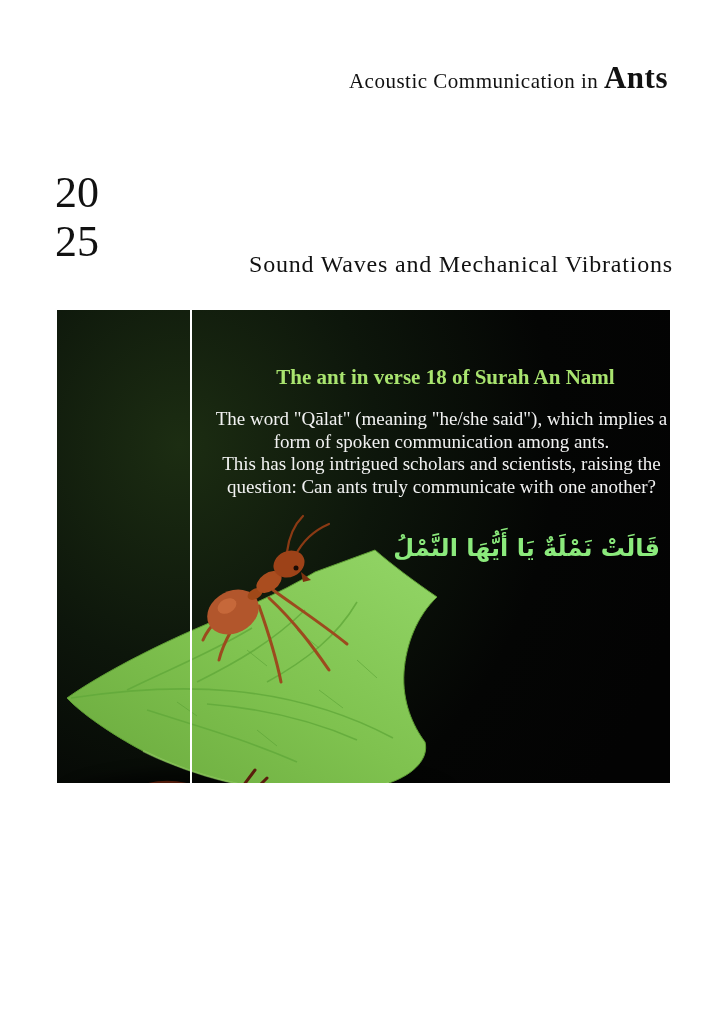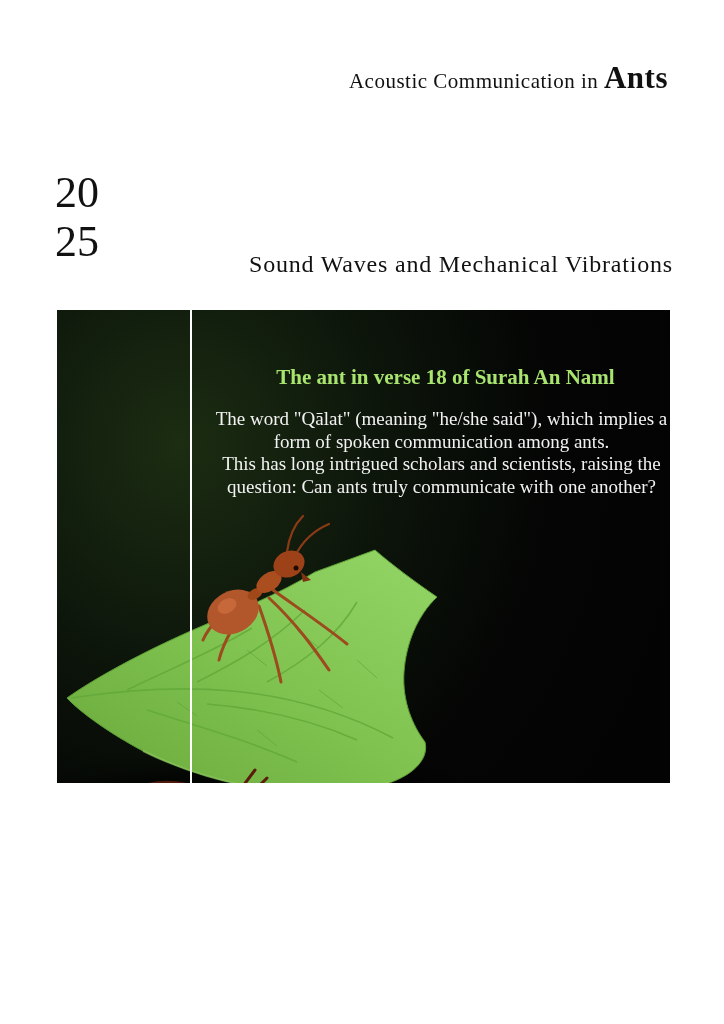--- a/index.html
+++ b/index.html
@@ -230,20 +230,21 @@
         <circle cx="193" cy="498" r="3.5" fill="#120703"></circle>
         <path d="M160,488 C168,482 180,480 190,484" stroke="#954420" stroke-width="2" fill="none" opacity="0.8"></path>
       </g>
     </svg>
 
     <div class="ov poster-heading">The ant in verse 18 of Surah An Naml</div>
     <div class="ov poster-para1">The word "Qālat" (meaning "he/she said"), which implies a
 form of spoken communication among ants.
 This has long intrigued scholars and scientists, raising the
 question: Can ants truly communicate with one another?</div>
+    <div class="ov poster-arabic">قَالَتْ نَمْلَةٌ يَا أَيُّهَا النَّمْلُ</div>
     <div class="ov poster-cta">Join us in exploring the frontiers of revealed!</div>
 
     <div class="line-v"></div>
     <div class="line-h"></div>
 
     <div class="big-word" id="bigWord">
         <span>S</span>
         <span>o</span>
         <span>u</span>
         <span>n</span>

